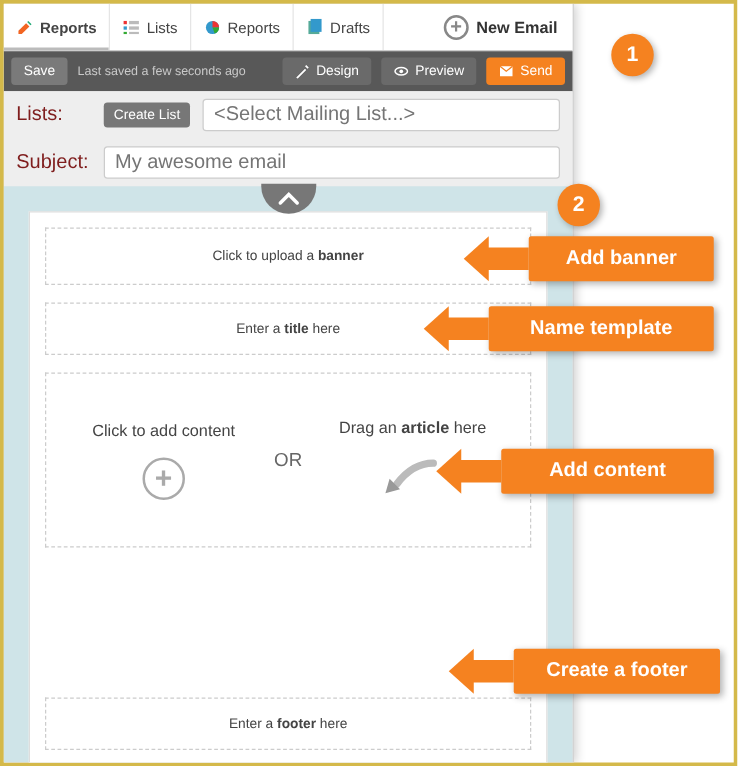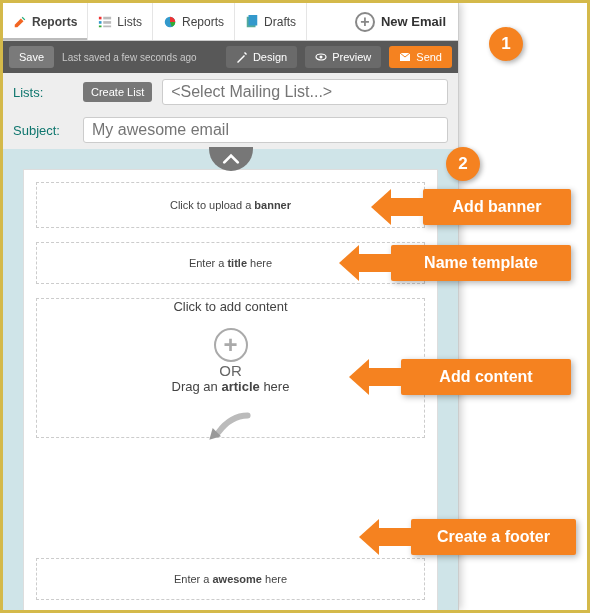--- a/index.html
+++ b/index.html
@@ -18,33 +18,33 @@
   .savebar { height: 32px; background: #585858; display: flex; align-items: center; padding: 0 6px; gap: 8px; }
   .btn { height: 22px; padding: 0 10px; border-radius: 3px; font-size: 11px; color: #fff; display:flex; align-items:center; gap:5px; cursor:pointer; border:none;}
   .btn-save { background: #7a7a7a; text-align: center; }
   .savemsg { font-size: 10px; color: #c9c9c9; flex:1; }
   .btn-design { background: #6a6a6a; }
   .btn-preview { background: #6a6a6a; }
   .btn-send { background: #f58220; }
   .ico-sm { width:12px; height:12px; display:inline-block; }
   
   .formrow { display:flex; align-items:center; padding: 6px 10px; gap:10px; background:#eeeeee;}
-  .formlabel { width: 60px; font-size: 13px; color:#0f766e; }
+  .formlabel { width: 60px; font-size: 16px; color:#7f1d1d; }
   .createlist { font-size:11px; background:#777; color:#fff; padding:4px 8px; border-radius:3px; cursor:pointer; }
   .textinput { flex:1; height:26px; border:1px solid #ccc; border-radius:3px; padding:0 8px; font-size:16px; color:#999; background:#fff; }
   
   .canvas-wrap { position:relative; background:#cfe4e8; padding: 20px 20px 0 20px; height: calc(100% - 38px - 32px - 38px - 38px); }
   .collapse-tab { position:absolute; top:-2px; left:50%; transform:translateX(-50%); width:44px; height:24px; background:#777; border-radius: 0 0 22px 22px; display:flex; align-items:center; justify-content:center; cursor:pointer; }
   .collapse-tab svg { fill:#fff; }
   .canvas { background:#fff; border:1px solid #ddd; padding: 12px; min-height: 460px;}
   .slot { border:1px dashed #ccc; margin-bottom: 14px; display:flex; align-items:center; justify-content:center; font-size:11px; color:#444; background:#fff;}
   .slot-banner { height: 46px; }
   .slot-title { height: 42px; }
   .slot-footer { height: 42px; margin-top: 120px; margin-bottom:0;}
-  .content-row { border:1px dashed #ccc; height:140px; display:flex; align-items:center; justify-content:space-around; padding: 0 8px; position:relative;flex-direction:column;}
+  .content-row { border:1px dashed #ccc; height:140px; display:flex; align-items:center; justify-content:space-around; padding: 0 8px; position:relative;}
   .content-col { width:45%; text-align:center; font-size:13px; color:#444; display:flex; flex-direction:column; align-items:center; gap:14px;}
   .or { font-size:15px; color:#666; font-weight:normal;}
   .bigplus { width:34px; height:34px; border:2px solid #aaa; border-radius:50%; display:flex; align-items:center; justify-content:center; color:#aaa; font-size:24px; font-weight:bold; cursor:pointer;}
   .swoosh { width:50px; height:40px; }
   
   .callout { position:absolute; height:36px; background:#f58220; color:#fff; font-size:16px; font-weight:bold; display:flex; align-items:center; justify-content:center; border-radius:2px; box-shadow: 2px 2px 6px rgba(0,0,0,0.3);}
   .arrow-left { position:absolute; left:-52px; top:0; width:52px; height:36px; }
   .arrow-left::before { content:""; position:absolute; right:0; top:9px; width:34px; height:18px; background:#f58220; }
   .arrow-left::after { content:""; position:absolute; left:0; top:0; border-top:18px solid transparent; border-bottom:18px solid transparent; border-right:20px solid #f58220; }
   .num-badge { position:absolute; width:34px; height:34px; border-radius:50%; background:#f58220; color:#fff; font-weight:bold; font-size:17px; display:flex; align-items:center; justify-content:center; box-shadow: 2px 2px 5px rgba(0,0,0,0.3);}
@@ -177,21 +177,21 @@
             </span>
             <svg class="swoosh" viewBox="0 0 60 40">
               <path d="M50 5 Q 30 5 15 25" stroke="#bbb" stroke-width="7" fill="none" stroke-linecap="round"></path>
               <path d="M8 20 L18 30 L4 34 Z" fill="#999"></path>
             </svg>
           </div>
         </div>
 
         <div class="slot slot-footer">
           <span>
-            <span>Enter a </span><b>awesome</b><span> here</span>
+            <span>Enter a </span><b>footer</b><span> here</span>
           </span>
         </div>
 
       </div>
     </div>
   </div>
 
   <div class="num-badge" style="top:24px; left:486px;">1</div>
   <div class="num-badge" style="top:144px; left:443px;">2</div>
 

